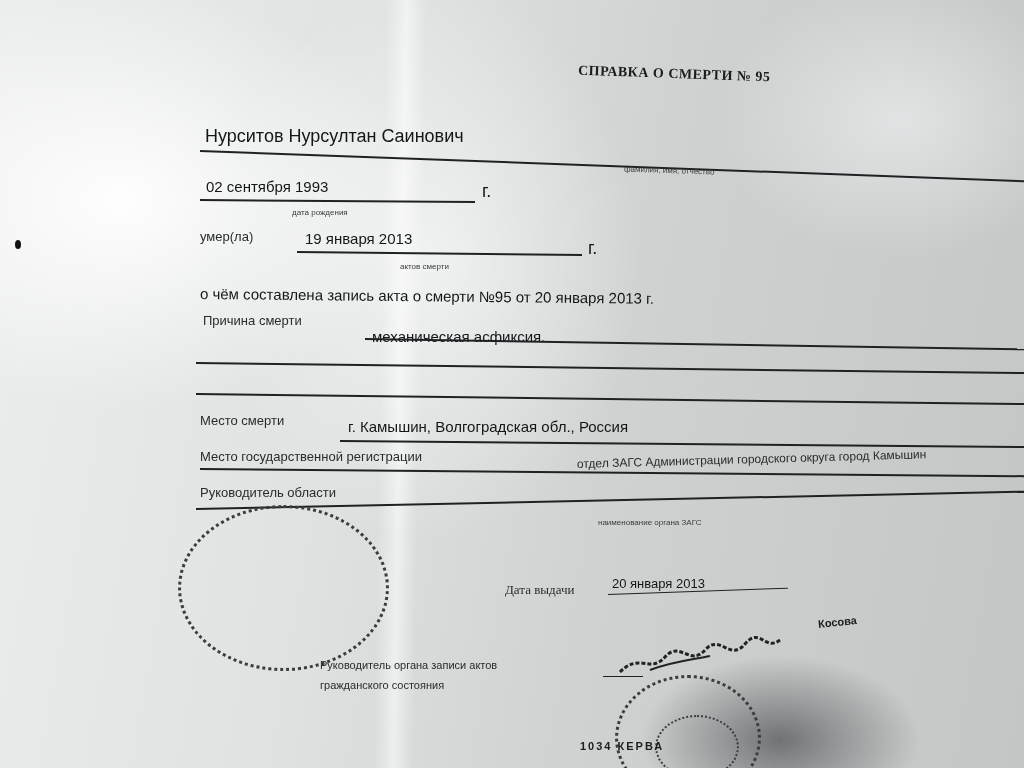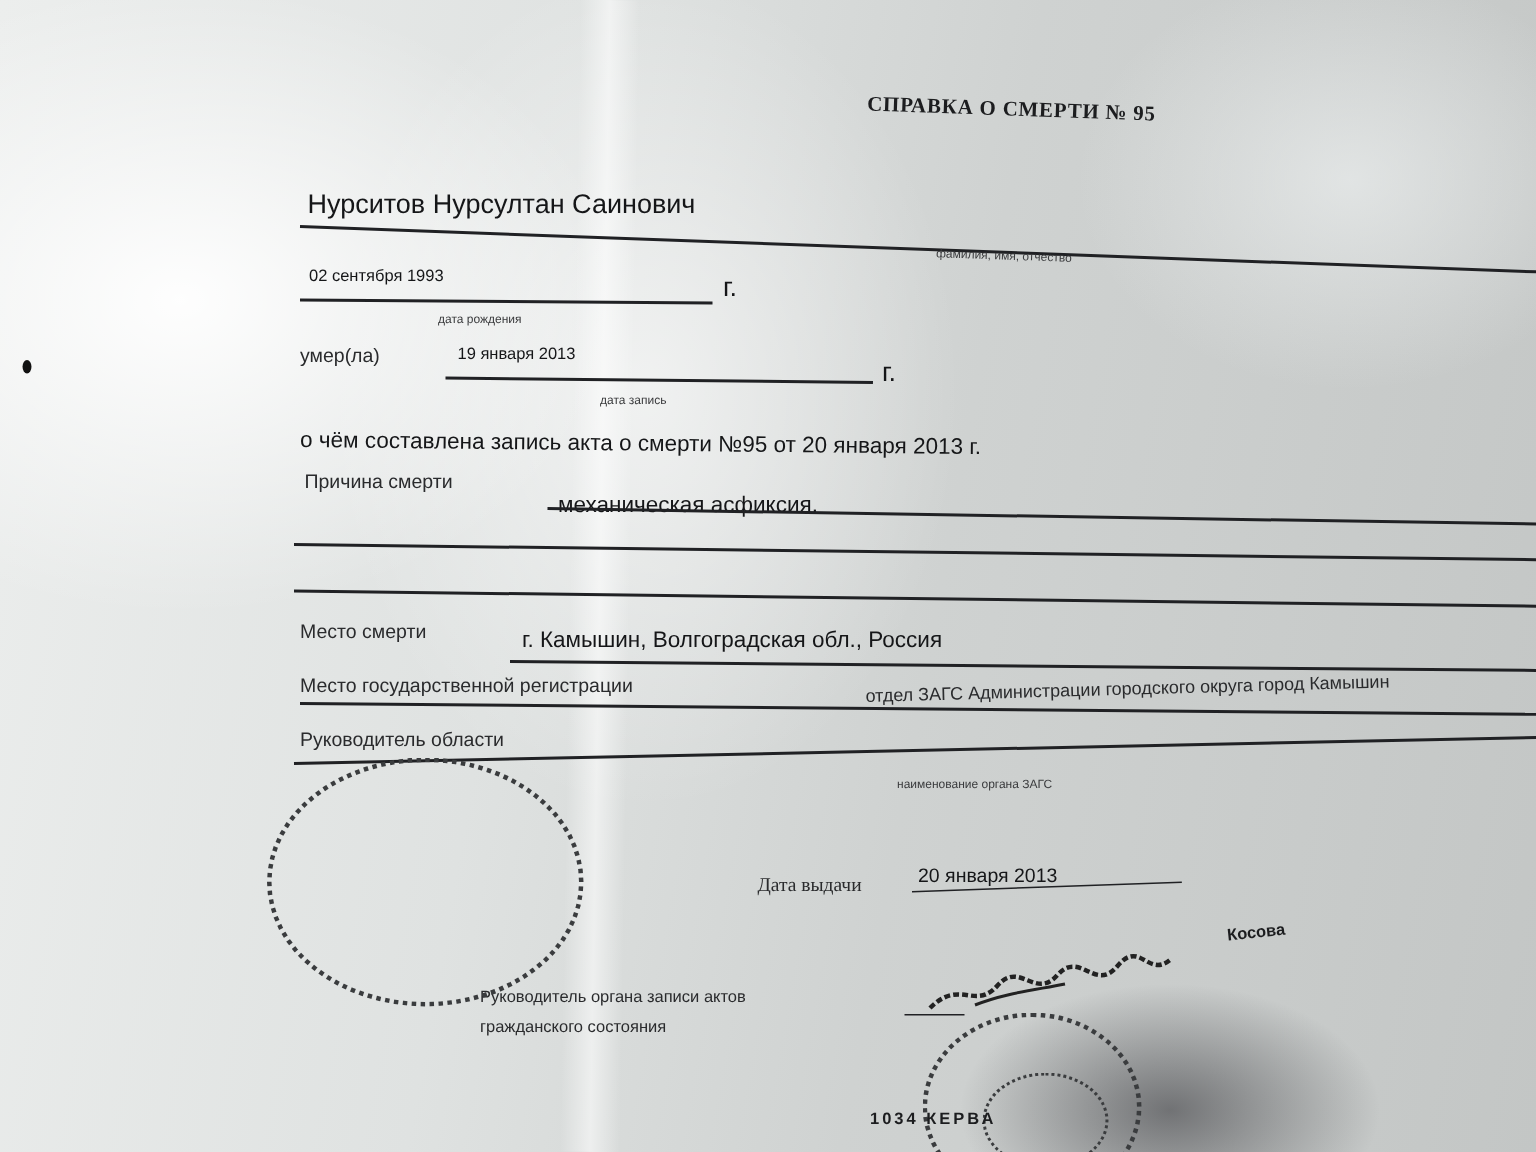--- a/index.html
+++ b/index.html
@@ -17,21 +17,21 @@
       radial-gradient(ellipse 200px 120px at 780px 740px, rgba(40,40,45,0.55), rgba(0,0,0,0) 70%),
       linear-gradient(100deg, #eceeed 0%, #dfe2e1 35%, #cfd2d1 60%, #c3c6c5 100%);
   }
   .fold {
     position: absolute; left: 380px; top: 0; width: 40px; height: 768px;
     background: linear-gradient(90deg, rgba(255,255,255,0) 0%, rgba(255,255,255,0.55) 50%, rgba(255,255,255,0) 100%);
     transform: rotate(1deg);
   }
   .txt { position: absolute; color: #1c1d1f; white-space: nowrap; }
   .title { left: 578px; top: 66px; font-family: "Liberation Serif", serif; font-weight: bold; font-size: 14px; letter-spacing: 0.5px; transform: rotate(2deg); }
-  .fill { font-size: 11px; color: #151618; }
+  .fill { font-size: 15px; color: #151618; }
   .label { font-size: 13px; color: #2a2b2d; }
   .tiny { font-size: 8px; color: #3a3b3d; }
   .line { position: absolute; height: 2px; background: #202124; transform-origin: left center; }
   .line.thin { height: 1px; }
   .stamp {
     position: absolute; border-radius: 50%;
     border: 3px dotted #3a3c3e;
   }
   .stamp-text { position: absolute; font-size: 11px; color: #1c1d1f; font-weight: bold; letter-spacing: 2px; }
   .signature { position: absolute; left: 610px; top: 622px; width: 260px; height: 60px; }
@@ -57,21 +57,21 @@
 
 <div class="txt fill" style="left:206px; top:178px;">02 сентября 1993</div>
 <div class="line" style="left:200px; top:199px; width:275px; transform:rotate(0.4deg);"></div>
 <div class="txt fill" style="left:482px; top:181px; font-size:18px;">г.</div>
 <div class="txt tiny" style="left:292px; top:208px;">дата рождения</div>
 
 <div class="txt label" style="left:200px; top:229px;">умер(ла)</div>
 <div class="txt fill" style="left:305px; top:230px;">19 января 2013</div>
 <div class="line" style="left:297px; top:251px; width:285px; transform:rotate(0.6deg);"></div>
 <div class="txt fill" style="left:588px; top:238px; font-size:18px;">г.</div>
-<div class="txt tiny" style="left:400px; top:262px;">дата запись</div>
+<div class="txt tiny" style="left:400px; top:262px;">актов смерти</div>
 
 <div class="txt fill" style="left:200px; top:285px; font-size:15px; transform:rotate(0.6deg); transform-origin:left;">о чём составлена запись акта о смерти №95 от 20 января 2013 г.</div>
 
 <div class="txt label" style="left:203px; top:313px;">Причина смерти</div>
 <div class="txt fill" style="left:372px; top:328px; font-size:15px;">механическая асфиксия.</div>
 <div class="line" style="left:365px; top:338px; width:660px; transform:rotate(0.9deg);"></div>
 <div class="line" style="left:196px; top:362px; width:830px; transform:rotate(0.7deg);"></div>
 <div class="line" style="left:196px; top:393px; width:830px; transform:rotate(0.7deg);"></div>
 
 <div class="txt label" style="left:200px; top:413px;">Место смерти</div>

